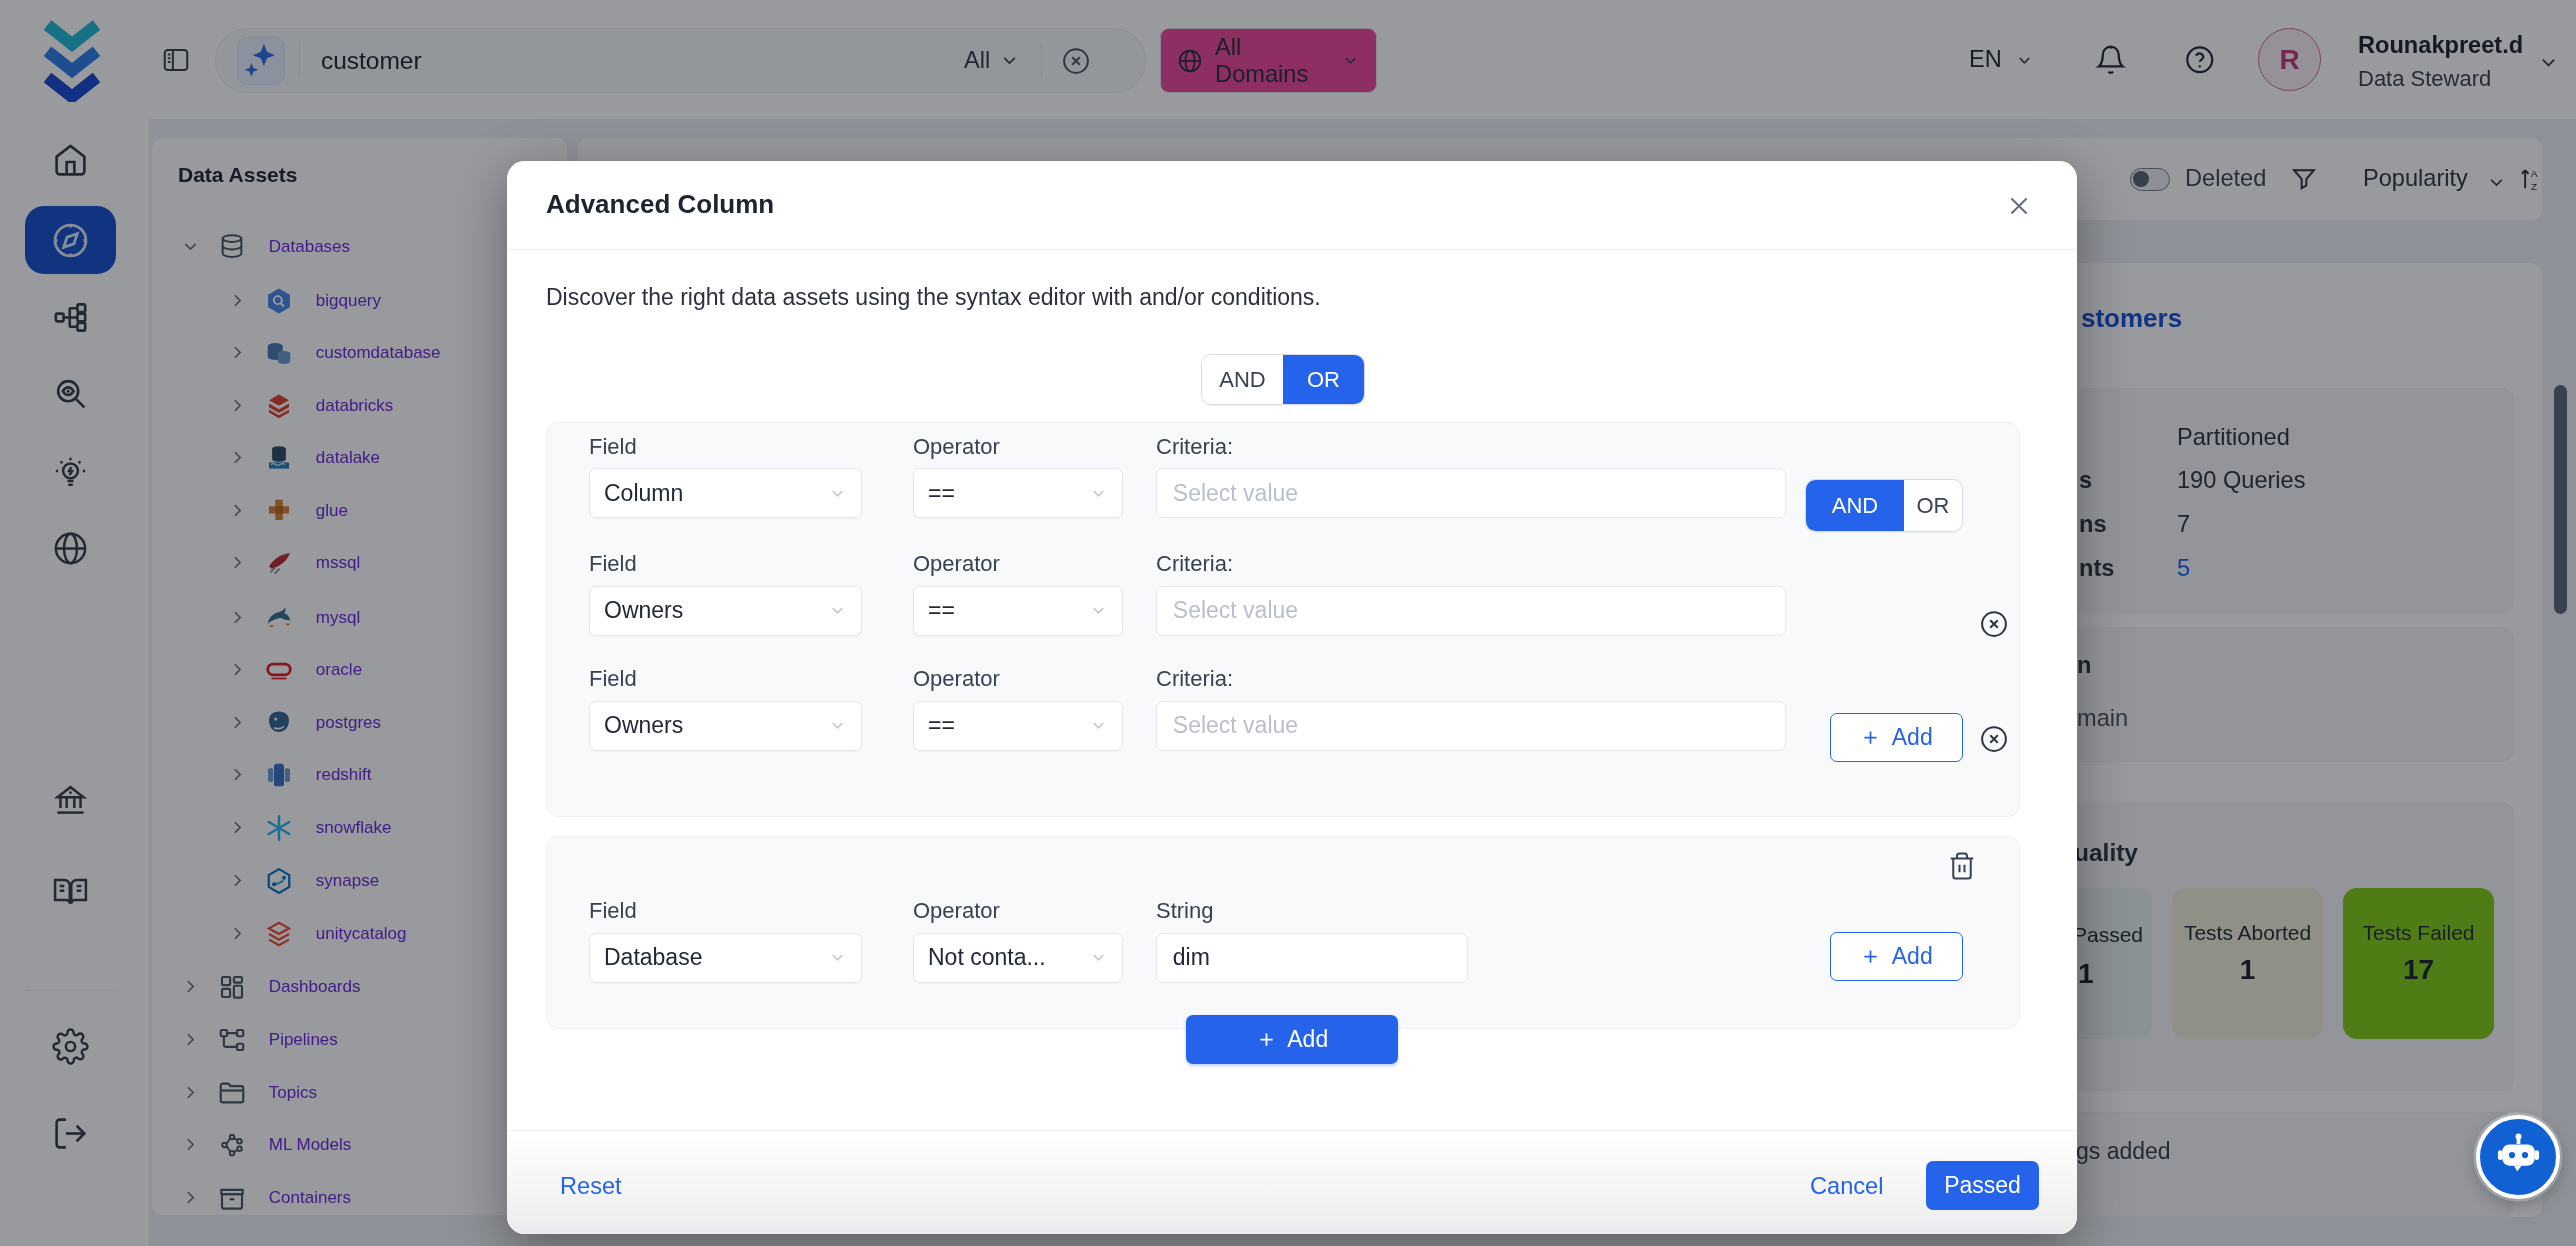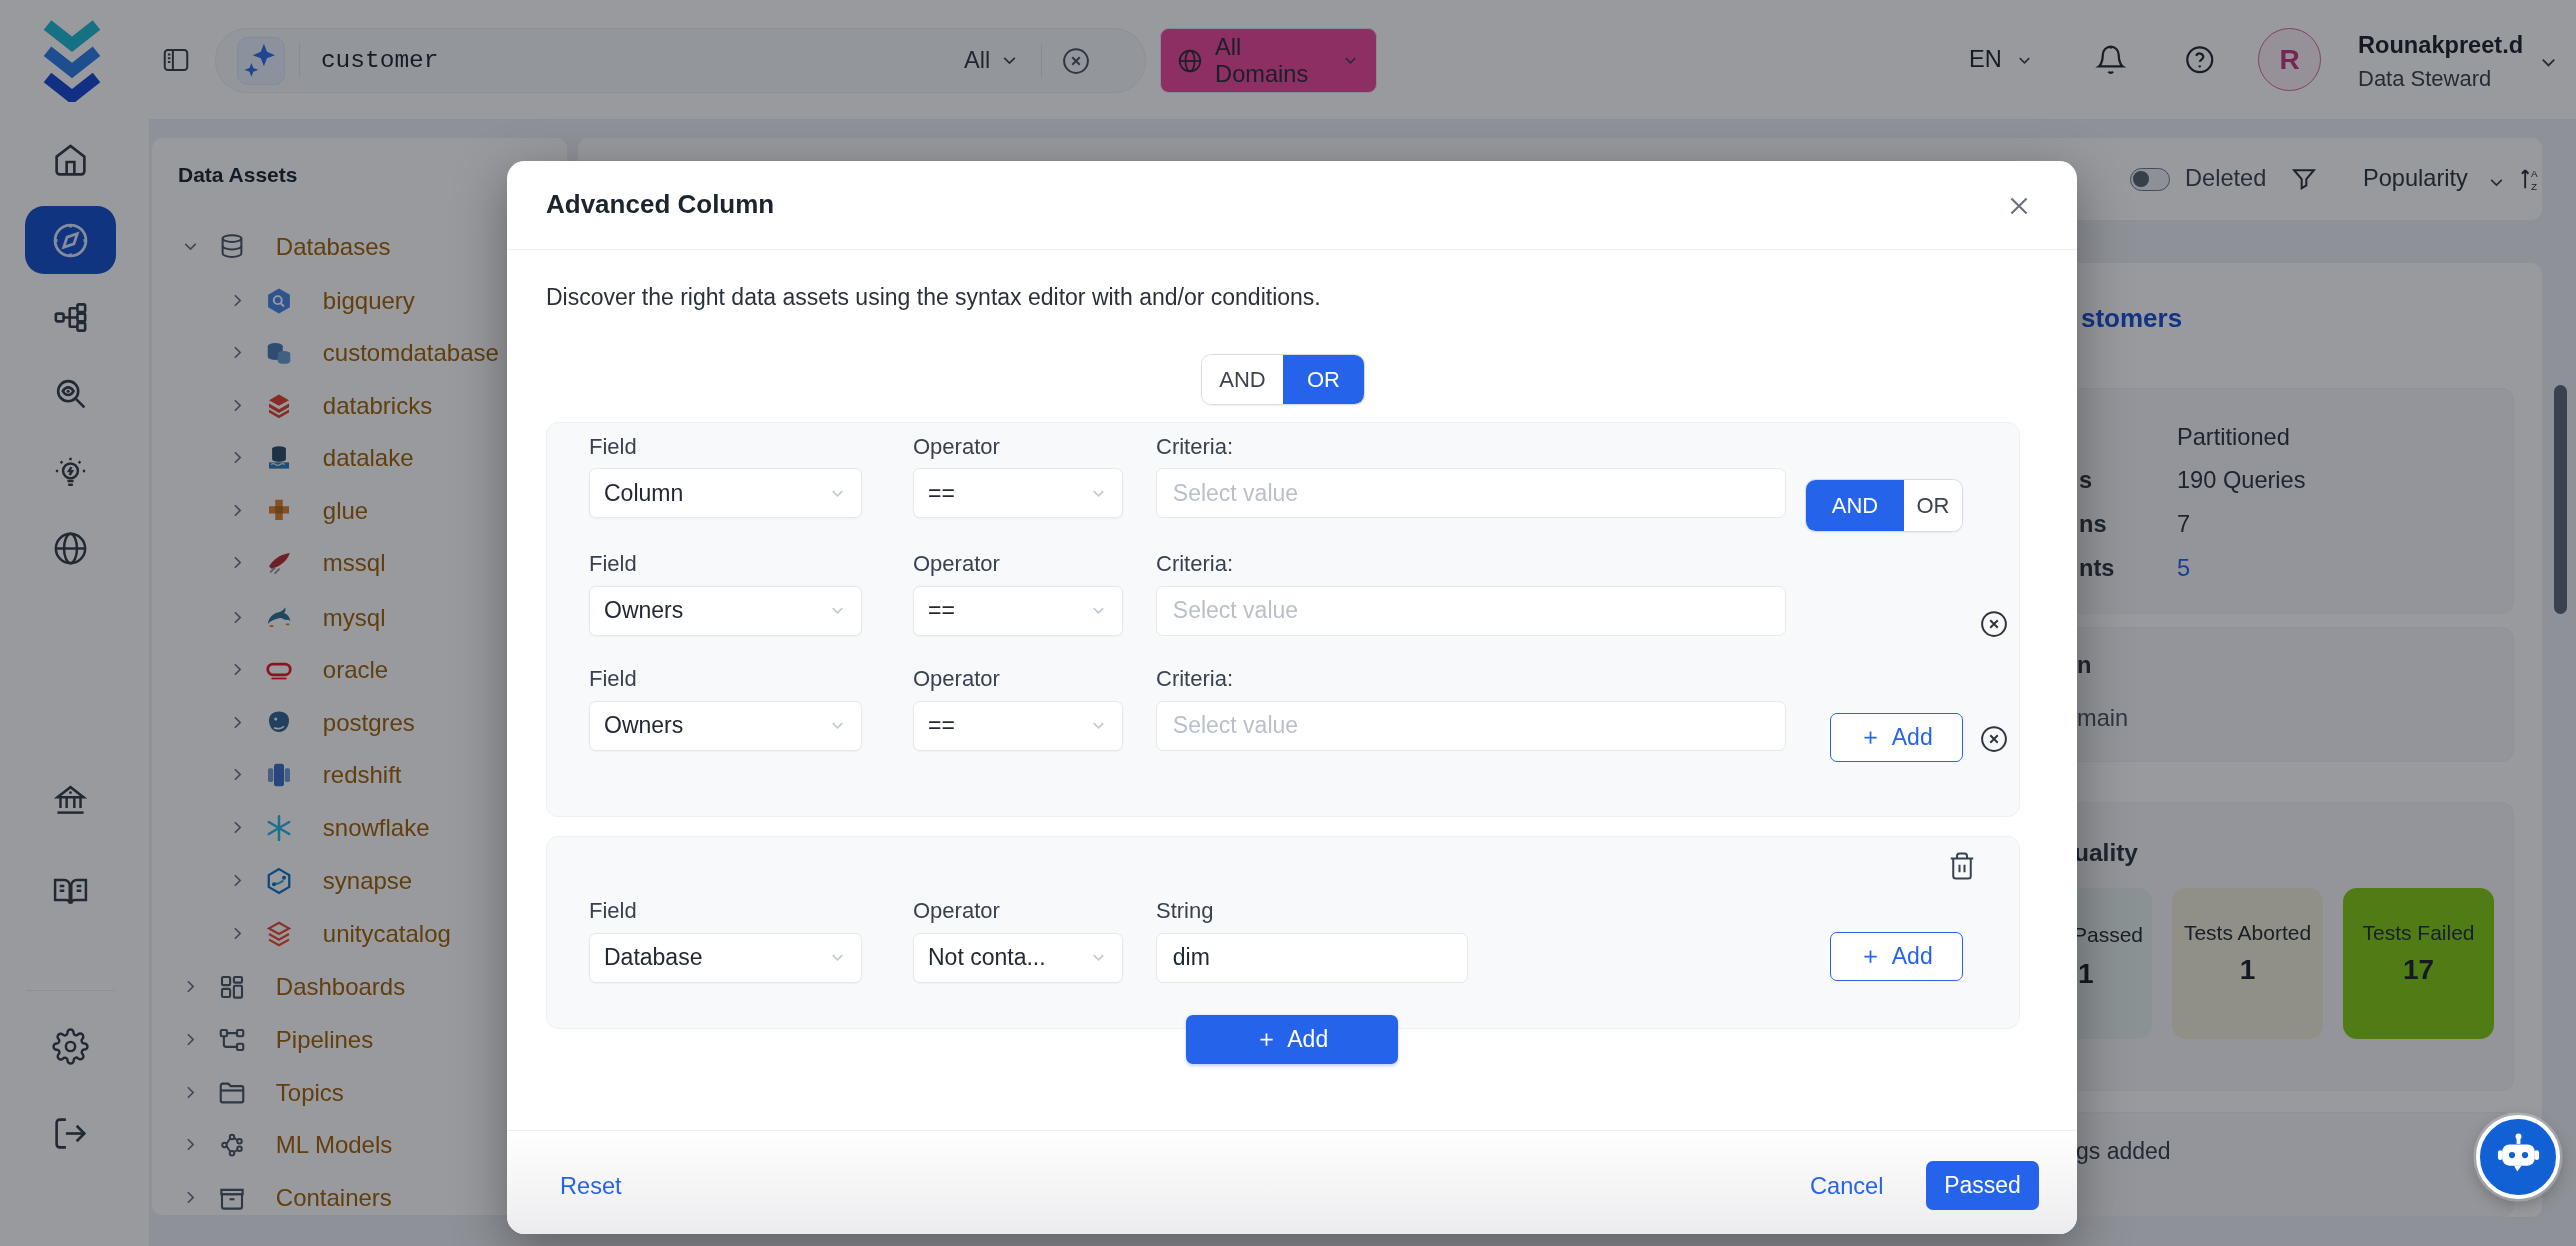--- a/index.html
+++ b/index.html
@@ -5,35 +5,35 @@
   html,body{margin:0;padding:0;background:#dfe2e6;}
   .screen{position:relative;width:2576px;height:1246px;background:#eef0f3;font-family:"Liberation Sans",sans-serif;overflow:hidden;color:#242b36;}
   .abs{position:absolute;}
   .ic{display:inline-flex;align-items:center;justify-content:center;flex:none;}
   .ic svg{display:block;width:100%;height:100%;}
   
   .topbar{position:absolute;left:0;top:0;width:2576px;height:119px;background:#fff;}
   .searchpill{position:absolute;left:215px;top:28px;width:931px;height:65px;background:#f7f8fa;border:0.9px solid #ecedf0;border-radius:32px;display:flex;align-items:center;padding:0 54px 0 21px;box-sizing:border-box;}
   .sparktile{width:46px;height:46px;border-radius:10.5px;background:#e9f2fd;border:0.9px solid #d6e6fb;}
   .vdiv{width:0.9px;height:35px;background:#e3e5e9;}
-  .searchinput{flex:1;margin-left:19px;border:none;outline:none;background:transparent;font-size:24.5px;color:#1f2631;font-family:Liberation Mono, monospace;}
+  .searchinput{flex:1;margin-left:19px;border:none;outline:none;background:transparent;font-size:24.5px;color:#1f2631;font-family:Liberation Sans, sans-serif;}
   .scopetxt{font-size:23.6px;color:#343b46;}
   .dombtn{position:absolute;left:1160px;top:28px;width:217px;height:65px;background:#ec4899;border:0.9px solid #e3e6ea;border-radius:8.8px;display:flex;align-items:center;padding:0 15.8px;box-sizing:border-box;gap:12.3px;}
   .avatar{position:absolute;left:2258px;top:28px;width:63px;height:63px;border-radius:50%;background:#fceff5;border:1.8px solid #d9679f;display:flex;align-items:center;justify-content:center;font-size:28px;font-weight:600;color:#bf3a7e;box-sizing:border-box;}
   
   .rail{position:absolute;left:0;top:119px;width:149px;height:1127px;background:#fff;}
   .railic{position:absolute;left:52px;width:37px;height:37px;color:#363d47;}
   .railtile{position:absolute;left:24.5px;top:87px;width:91px;height:68px;border-radius:19px;background:#1650ca;display:flex;align-items:center;justify-content:center;}
   
   .treepanel{position:absolute;left:152px;top:138px;width:415px;height:1077px;background:#fff;border-radius:10.5px;}
   .treetitle{position:absolute;left:26px;top:24.5px;font-size:21px;font-weight:700;color:#1f2633;}
   .trow{position:absolute;left:0;width:411px;height:53px;display:flex;align-items:center;}
   .trow .tcar{width:21px;height:21px;color:#6e7683;}
   .trow .ticon{width:30px;height:30px;margin-left:15.8px;}
-  .trow .tlabel{margin-left:29px;font-size:24px;color:#a16207;}
+  .trow .tlabel{margin-left:22px;font-size:17px;color:#6d28d9;}
   .l0{padding-left:28px;}
   .l1{padding-left:75px;}
   
   .card{position:absolute;background:#fff;border-radius:10.5px;}
   .gcard{position:absolute;background:#f6f7f9;border-radius:12.3px;border:0.9px solid #eff1f4;box-sizing:border-box;}
   .frag{position:absolute;font-size:23.6px;color:#2f3640;}
   .tile{position:absolute;width:151px;height:151px;border-radius:14px;text-align:center;}
   .tile .tl{margin-top:33px;font-size:21px;color:#272d36;}
   .tile .tv{margin-top:8.8px;font-size:28px;font-weight:700;color:#1c222b;}
   .togglepill{position:absolute;left:2130px;top:168px;width:40px;height:23px;border:1.8px solid #707a87;border-radius:12.3px;box-sizing:border-box;background:#eceef1;}

